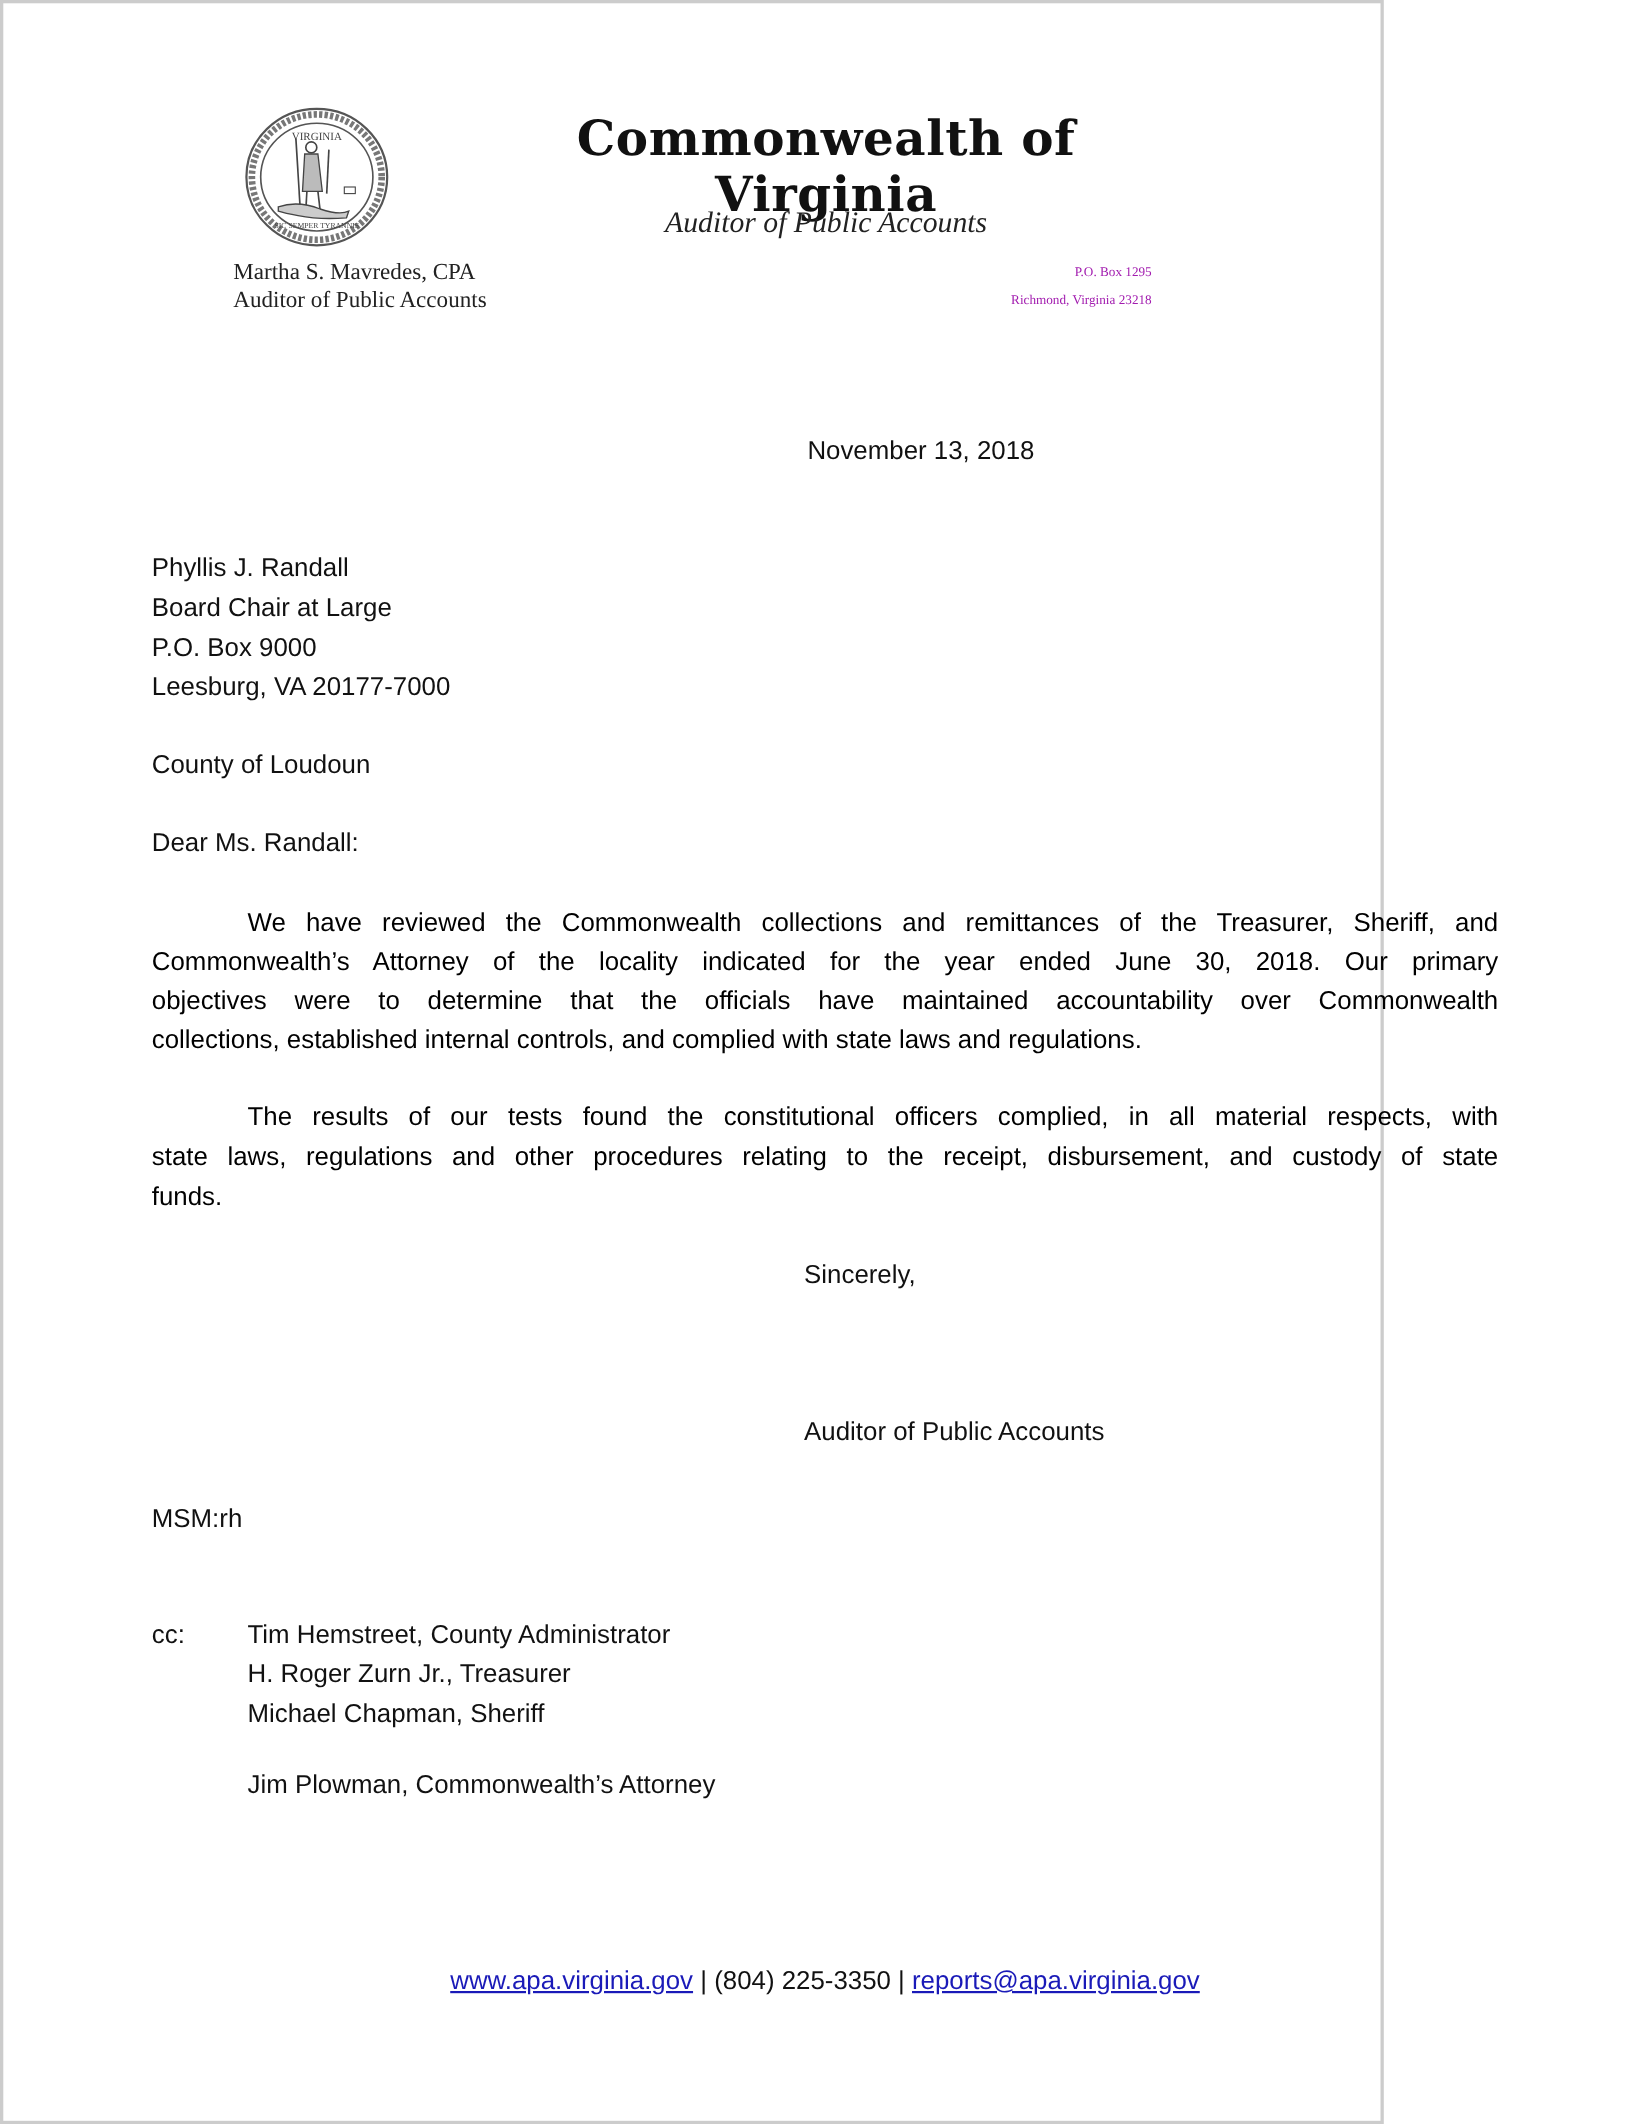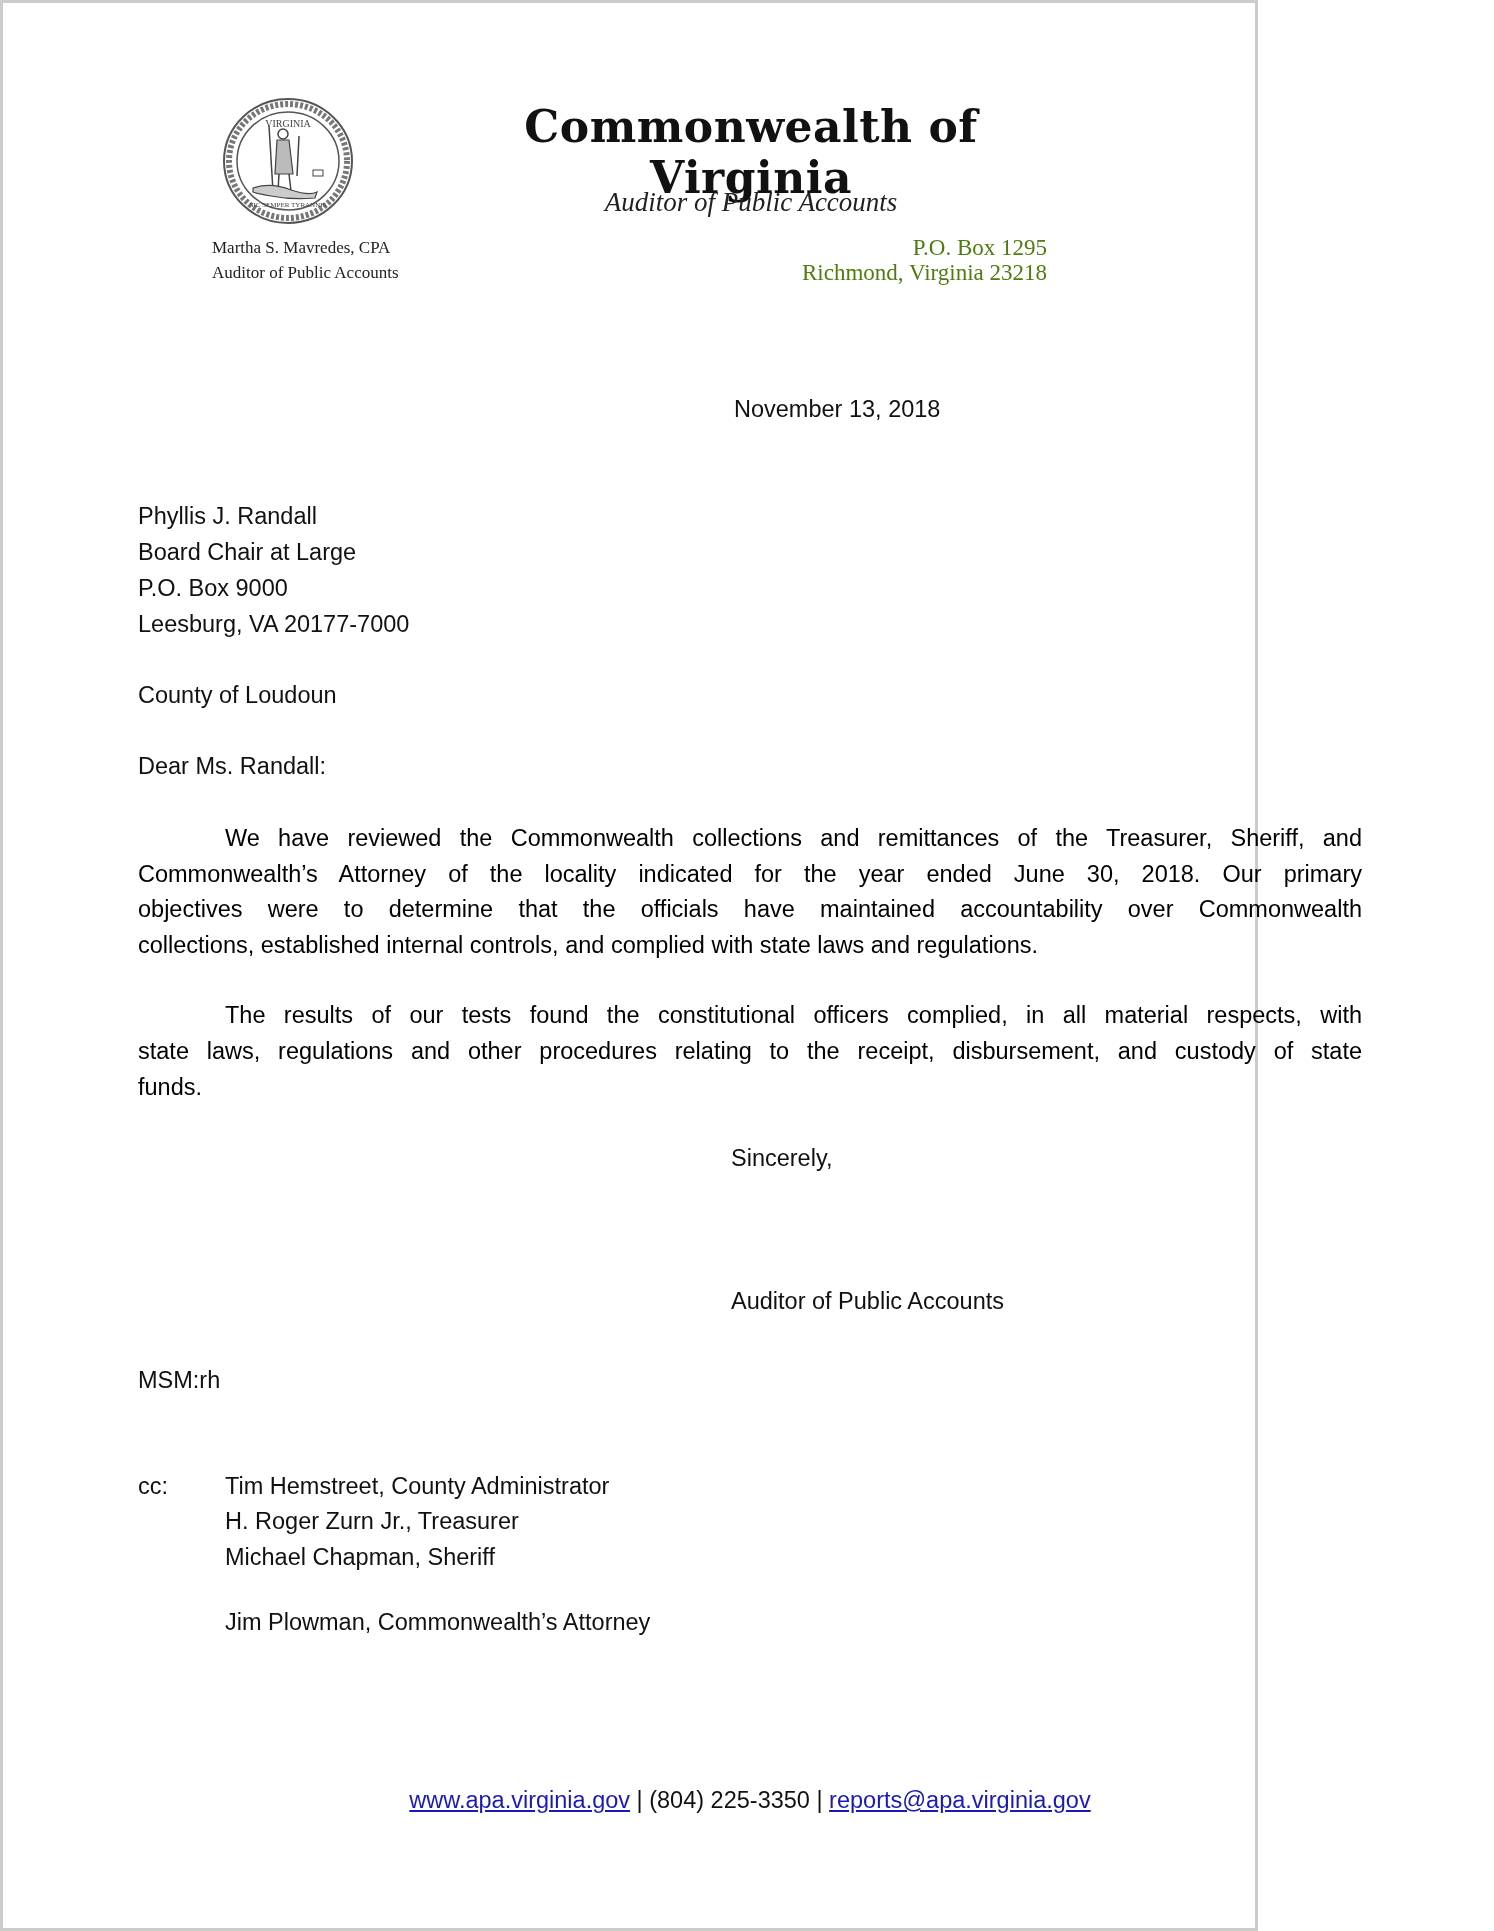--- a/index.html
+++ b/index.html
@@ -17,22 +17,22 @@
   .heading {
     position: absolute; left: 458px; top: 98px; width: 580px; text-align: center;
     font-family: "DejaVu Serif", "Liberation Serif", serif; font-weight: bold;
     font-size: 44px; letter-spacing: 0.5px; color: #111;
     transform: scaleX(1.0);
   }
   .subheading {
     position: absolute; left: 458px; top: 184px; width: 580px; text-align: center;
     font-family: "Liberation Serif", serif; font-style: italic; font-size: 27px; color: #222;
   }
-  .lh-left { left: 209px; font-size: 17px; line-height: 25px; color: #222; }
-  .lh-right { right: 208px; text-align: right; font-size: 23px; line-height: 25px; color: #4d7c0f; }
+  .lh-left { left: 209px; font-size: 21px; line-height: 25px; color: #222; }
+  .lh-right { right: 208px; text-align: right; font-size: 12px; line-height: 25px; color: #a21caf; }
 
   .line { position: absolute; left: 135px; }
   .close { left: 728px; }
   .date { left: 731px; }
 
   .just { position: absolute; left: 135px; width: 1224px; text-align: justify; text-align-last: justify; white-space: nowrap; }
   .just.first { left: 222px; width: 1137px; }
   .just.last { text-align-last: left; }
 
   .cc-label { left: 135px; }

